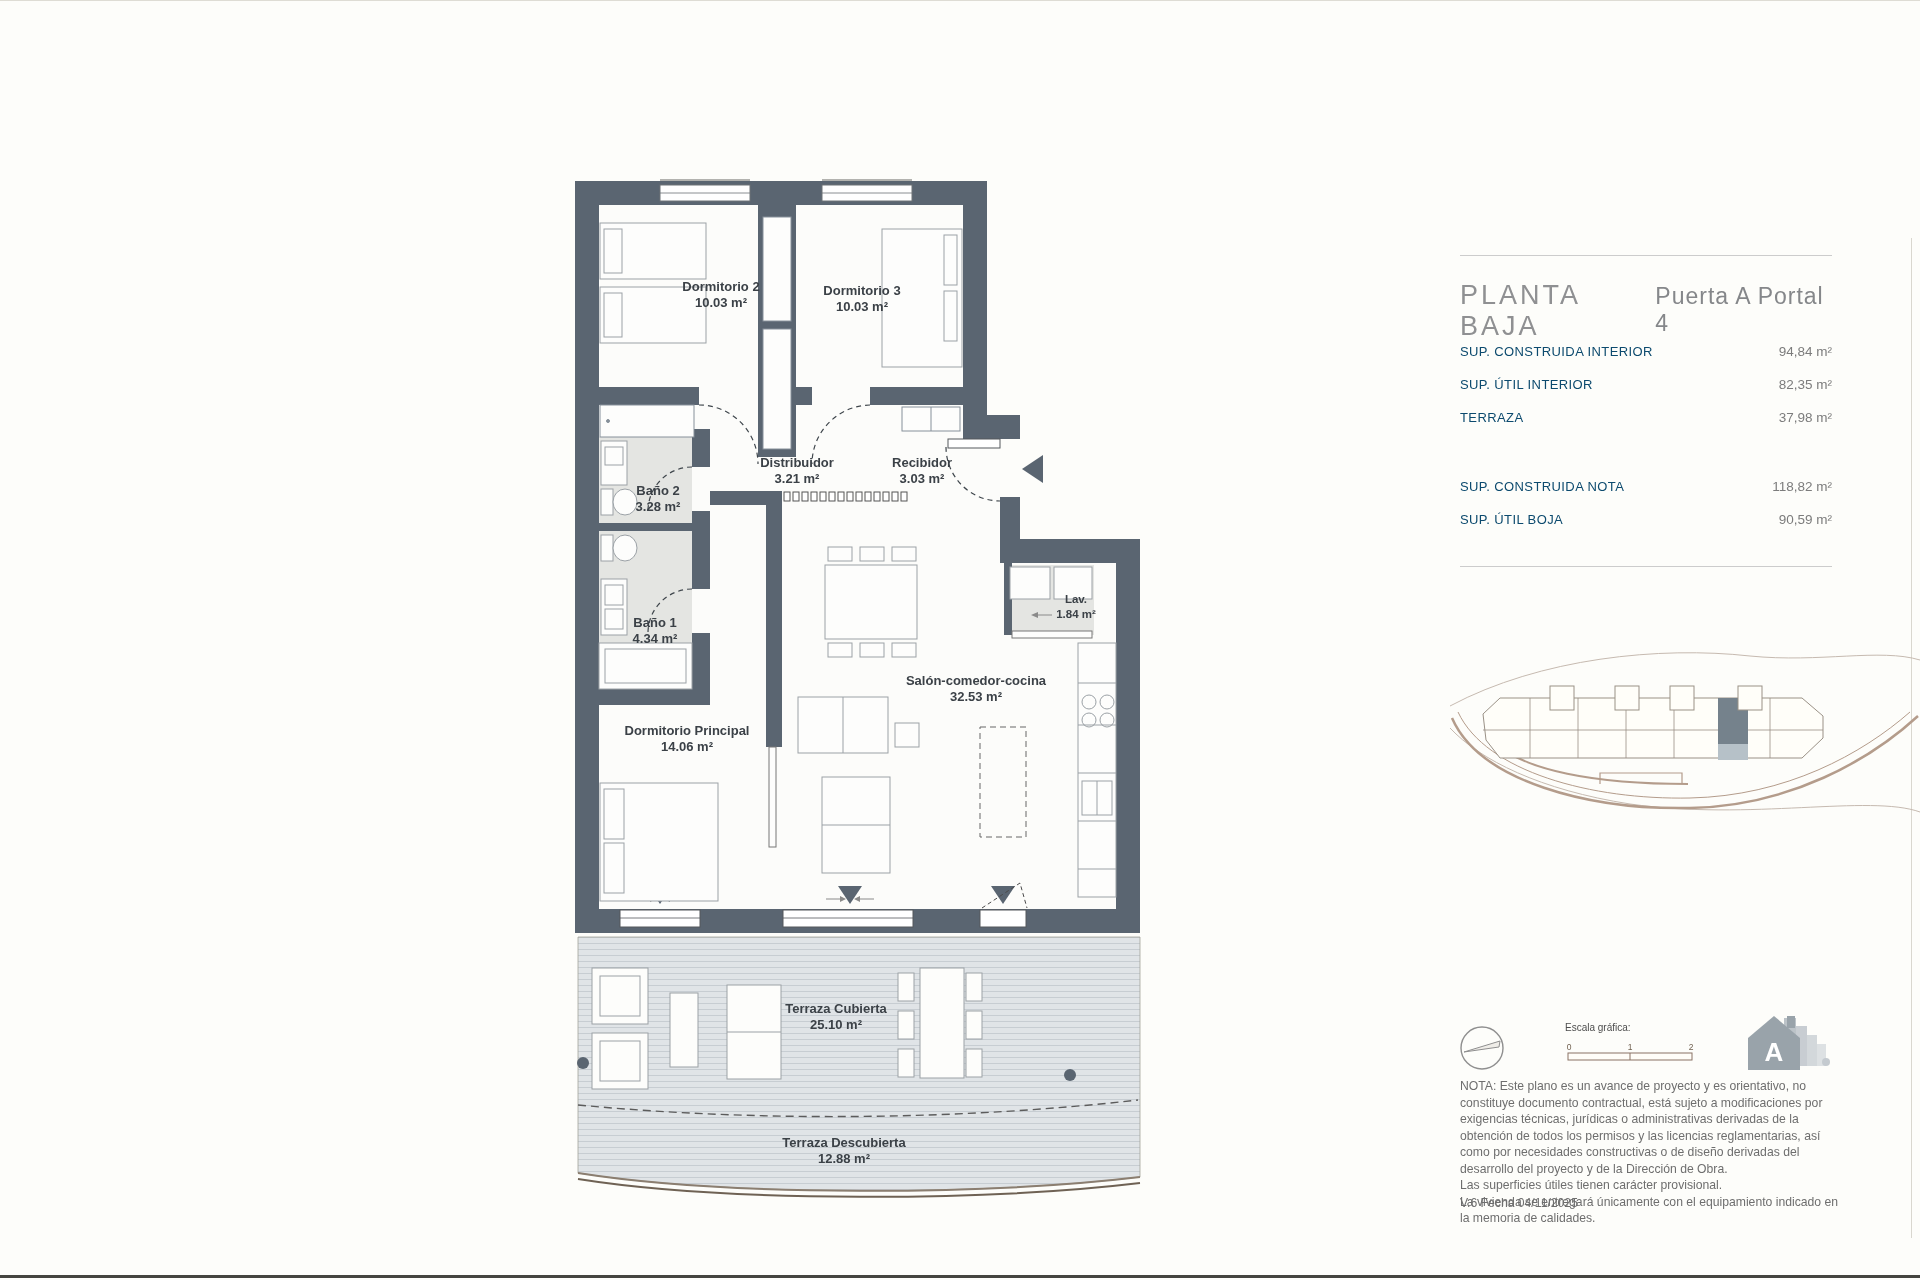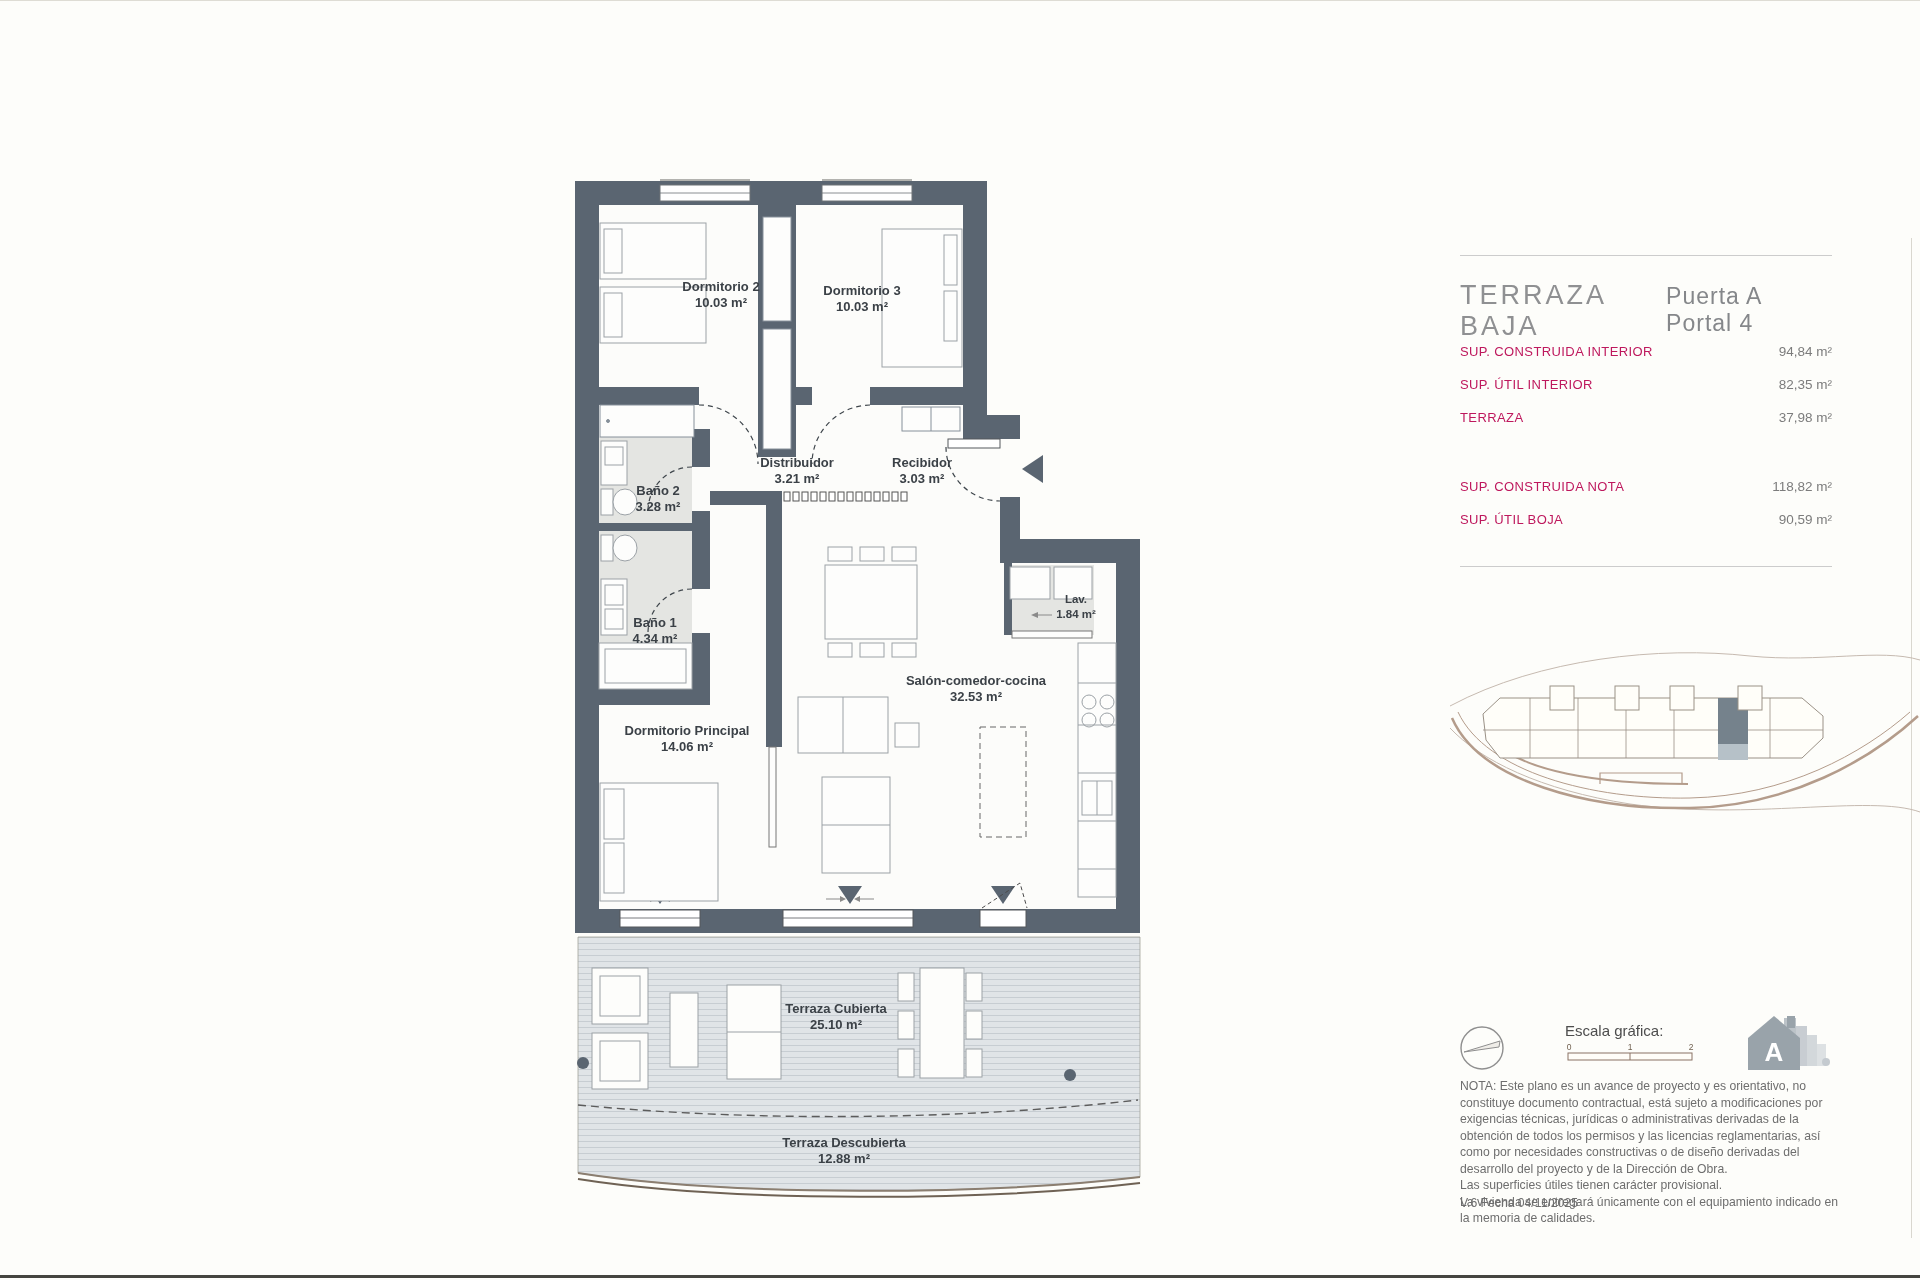--- a/index.html
+++ b/index.html
@@ -8,23 +8,23 @@
   .abs{position:absolute;}
   .edge-top{left:0;top:0;width:1920px;height:1px;background:#dedcd4;}
   .edge-bottom{left:0;top:1275px;width:1920px;height:3px;background:#45453f;}
   .edge-right{left:1911px;top:238px;width:1px;height:1000px;background:#d9d7cf;}
   
   .rule{background:#cccccc;height:1px;width:372px;left:1460px;}
   .titlerow{left:1460px;top:280px;width:372px;display:flex;justify-content:space-between;align-items:baseline;}
   .title-l{font-size:27px;color:#8f9092;letter-spacing:3px;}
   .title-r{font-size:23px;color:#85878a;letter-spacing:1px;}
   .arearow{left:1460px;width:372px;display:flex;justify-content:space-between;align-items:baseline;}
-  .arealabel{font-size:13px;color:#be185d;letter-spacing:.4px;}
+  .arealabel{font-size:13px;color:#0c4a6e;letter-spacing:.4px;}
   .areaval{font-size:13.5px;color:#7c7c7c;}
-  .scalelabel{left:1565px;top:1022px;font-size:15px;color:#4d4d4d;}
+  .scalelabel{left:1565px;top:1022px;font-size:10px;color:#4d4d4d;}
   .notes{left:1460px;top:1078px;width:384px;font-size:12.2px;line-height:16.5px;color:#6e6e6e;}
   .notes p{margin:0;}
   .version{left:1460px;top:1196px;font-size:12.2px;color:#6e6e6e;}
   
   .roomname,.roomarea{font-family:"Liberation Sans","DejaVu Sans",sans-serif;font-size:13px;font-weight:600;fill:#3b4147;}
   .roomsmall{font-size:11.5px;}
   text{text-anchor:middle;}
   .tickchar{font-size:8.5px;fill:#70604f;font-family:"Liberation Sans",sans-serif;}
 </style>
 </head>
@@ -261,21 +261,21 @@
       <text class="roomname" x="266" y="838">Terraza Cubierta</text>
       <text class="roomarea" x="266" y="854">25.10 m²</text>
       <text class="roomname" x="274" y="972">Terraza Descubierta</text>
       <text class="roomarea" x="274" y="988">12.88 m²</text>
     </g>
   </svg>
 
   <div class="abs rule" style="top:255px;"></div>
 
   <div class="abs titlerow">
-    <span class="title-l">TERRAZA BAJA</span>
+    <span class="title-l">PLANTA BAJA</span>
     <span class="title-r">Puerta A Portal 4</span>
   </div>
 
   <div class="abs arearow" style="top:344px;">
     <span class="arealabel">SUP. CONSTRUIDA INTERIOR</span>
     <span class="areaval">94,84 m²</span>
   </div>
   <div class="abs arearow" style="top:377px;">
     <span class="arealabel">SUP. ÚTIL INTERIOR</span>
     <span class="areaval">82,35 m²</span>

